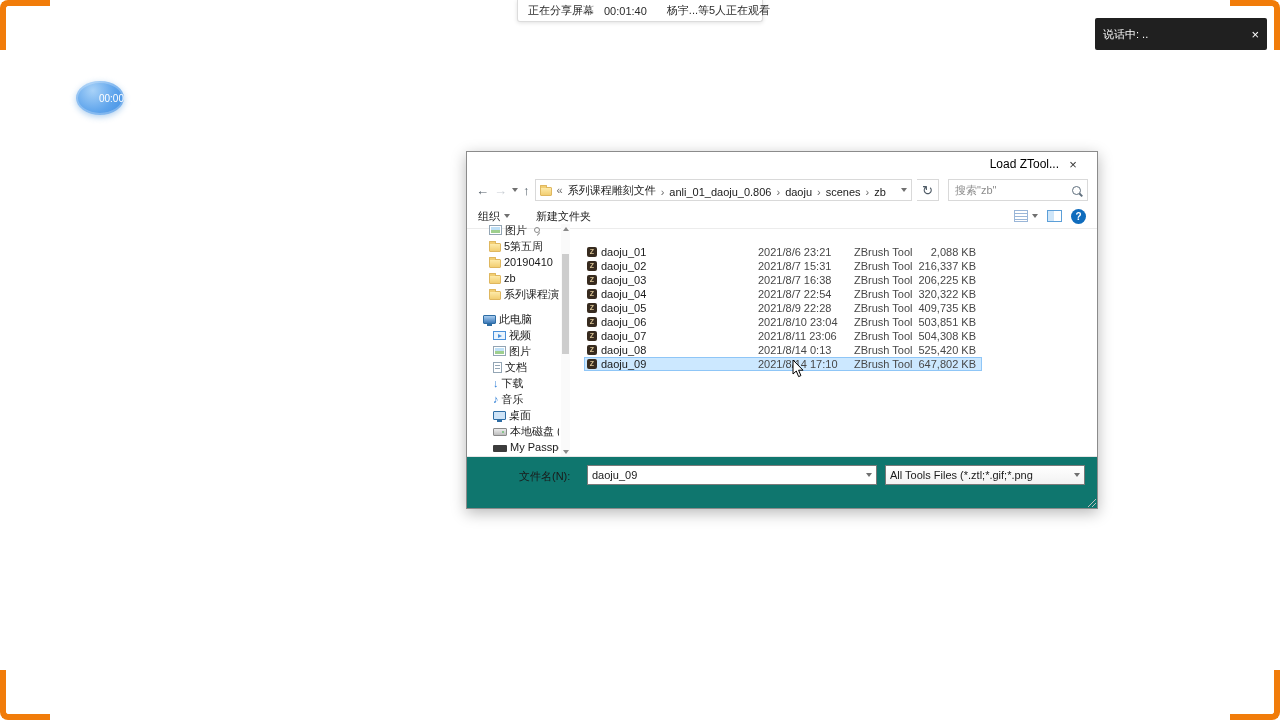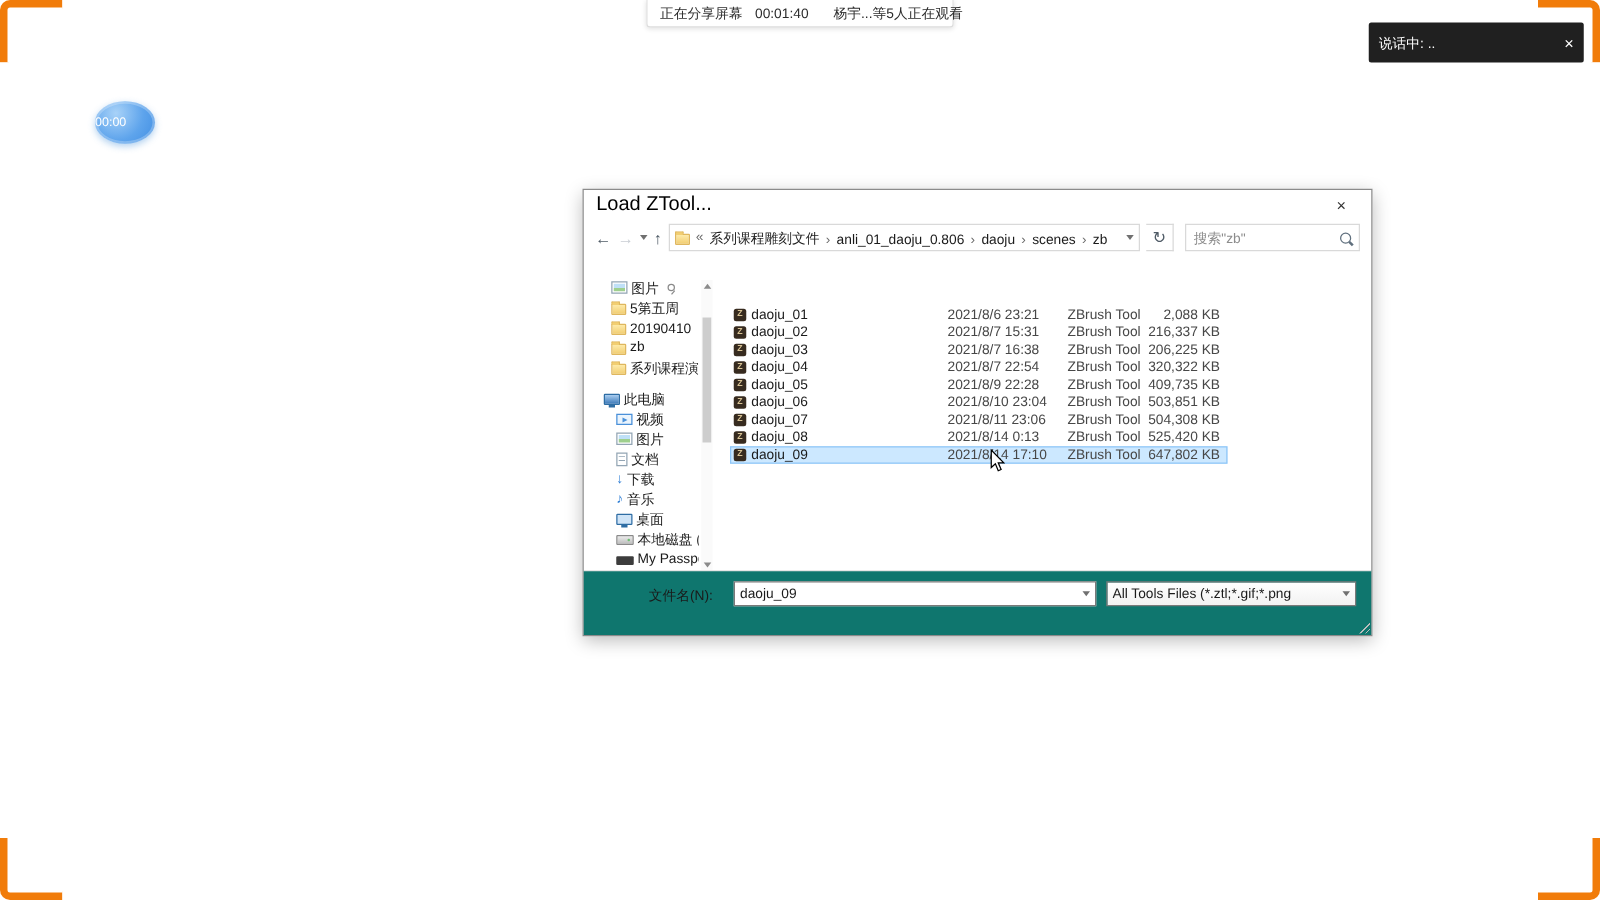--- a/index.html
+++ b/index.html
@@ -20,26 +20,26 @@
   #share-bar .divider{width:1px;height:12px;background:#e0e0e0;margin:0 10px;}
   
   #toast{left:1095px;top:18px;width:172px;height:32px;background:rgba(20,20,20,.95);border-radius:2px;
     display:flex;align-items:center;color:#fff;font-size:11px;z-index:60;padding:0 8px;box-sizing:border-box;}
   #toast .txt{flex:1;white-space:nowrap;overflow:hidden;}
   #toast .x{font-size:13px;line-height:13px;cursor:default;}
   
   #timer{left:76px;top:81px;width:48px;height:34px;border-radius:50%;
     background:radial-gradient(circle at 35% 28%,#a8d2f8,#5ea4ec 55%,#3f8de2);
     box-shadow:0 2px 6px rgba(80,150,220,.45), inset 0 0 0 2px rgba(255,255,255,.25);
-    color:#fff;font-size:10px;display:flex;align-items:center;justify-content:flex-start;z-index:30;}
+    color:#fff;font-size:10px;display:flex;align-items:center;justify-content:flex-end;z-index:30;}
   
   #dialog{left:466px;top:151px;width:630px;height:356px;background:#fff;border:1px solid #8b8b8b;
     box-shadow:0 4px 14px rgba(0,0,0,.28);z-index:20;font-size:11px;color:#1a1a1a;}
   #titlebar{left:0;top:0;right:0;height:24px;display:flex;align-items:center;padding:0 10px;box-sizing:border-box;}
-  #titlebar .title{font-size:16px;color:#000;flex:1;}
+  #titlebar .title{font-size:12px;color:#000;flex:1;text-align:right;}
   #titlebar .x{width:28px;text-align:center;font-size:13px;color:#333;cursor:default;}
   
   #navrow{left:0;top:24px;right:0;height:28px;display:flex;align-items:center;padding:0 9px;box-sizing:border-box;gap:5px;}
   .navglyph{font-size:13px;line-height:13px;color:#4f5b66;}
   .navglyph.disabled{color:#c9ced4;}
   .tri{width:0;height:0;border-left:3px solid transparent;border-right:3px solid transparent;border-top:4px solid #707070;}
   #addressbar{flex:1;height:22px;border:1px solid #d9d9d9;background:#fff;display:flex;align-items:center;
     padding:0 4px;box-sizing:border-box;gap:4px;overflow:hidden;}
   #addressbar .crumb,#addressbar .crumb-sep{white-space:nowrap;color:#1a1a1a;}
   #addressbar .crumb-sep{color:#6b6b6b;padding:0 1px;}
@@ -178,20 +178,37 @@
     </div>
     <div id="refresh-btn">
       <span>↻</span>
     </div>
     <div id="searchbox">
       <span class="txt">搜索"zb"</span>
       <span class="ico ico-search"></span>
     </div>
   </div>
 
+  <div id="toolbarrow" class="abs">
+    <span class="tbtn">
+      <span>组织</span>
+      <span class="tri"></span>
+    </span>
+    <span class="tbtn">
+      <span>新建文件夹</span>
+    </span>
+    <span class="right">
+      <span class="tbtn" style="margin:0;">
+        <span class="ico-viewlist"></span>
+        <span class="tri"></span>
+      </span>
+      <span class="ico-previewpane"></span>
+      <span class="ico-help">?</span>
+    </span>
+  </div>
 
   <div id="sidebar" class="abs">
       <div class="side-item">
         <span class="ico ico-pictures"></span>
         <span>图片</span>
         <span class="pin-icon"></span>
       </div>
       <div class="side-item">
         <span class="ico ico-folder"></span>
         <span>5第五周</span>

